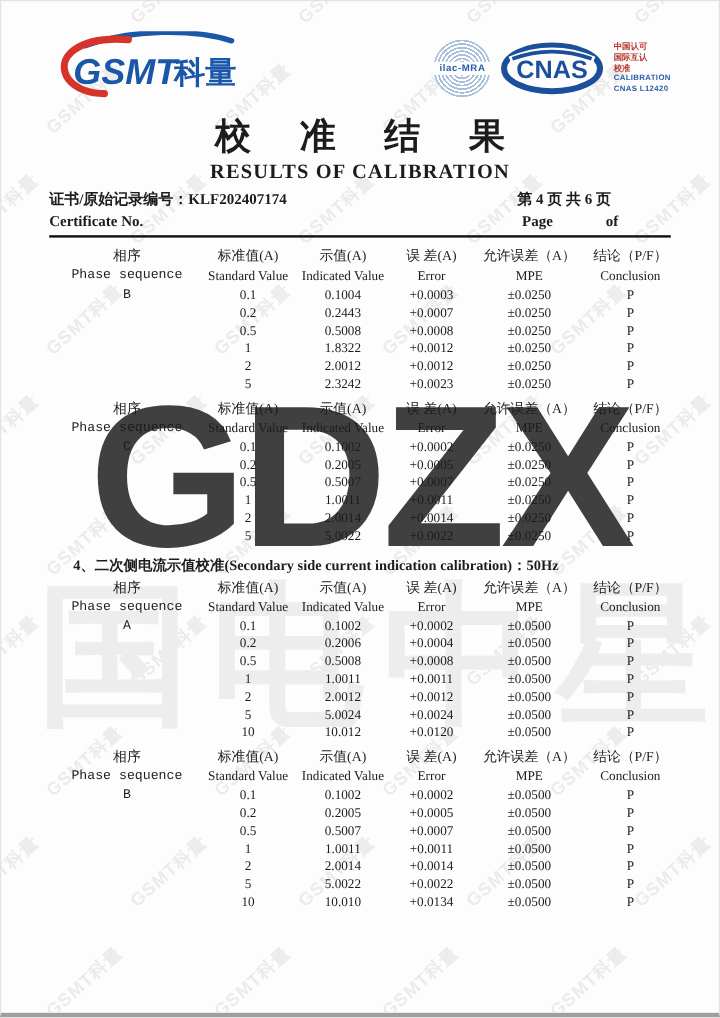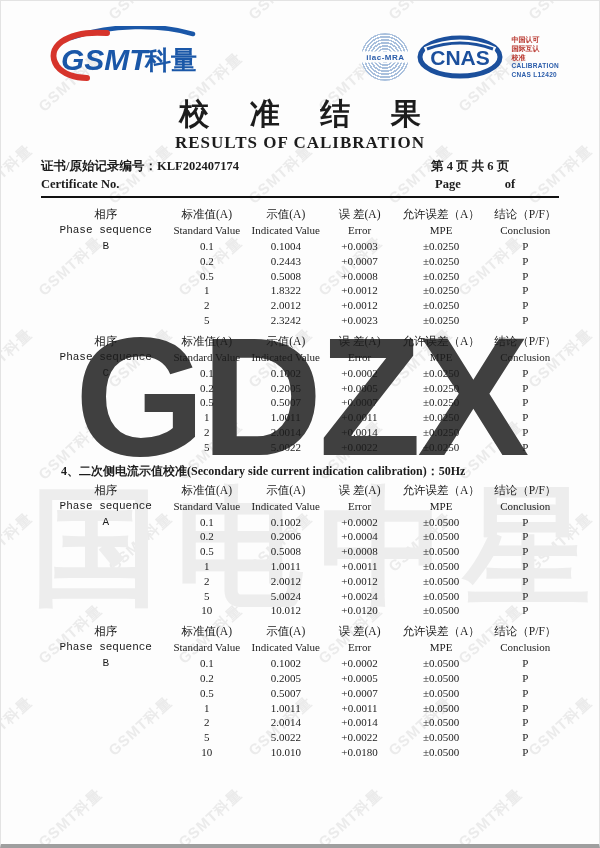--- a/index.html
+++ b/index.html
@@ -448,21 +448,21 @@
             <div class="td c1">5</div>
             <div class="td c2">5.0022</div>
             <div class="td c3">+0.0022</div>
             <div class="td c4">±0.0500</div>
             <div class="td c5">P</div>
           </div>
           <div class="tr dr">
             <div class="td c0"></div>
             <div class="td c1">10</div>
             <div class="td c2">10.010</div>
-            <div class="td c3">+0.0180</div>
+            <div class="td c3">+0.0134</div>
             <div class="td c4">±0.0500</div>
             <div class="td c5">P</div>
           </div>
         </div>
       </div>
 
   </div>
 </div>
 
 </body></html>

